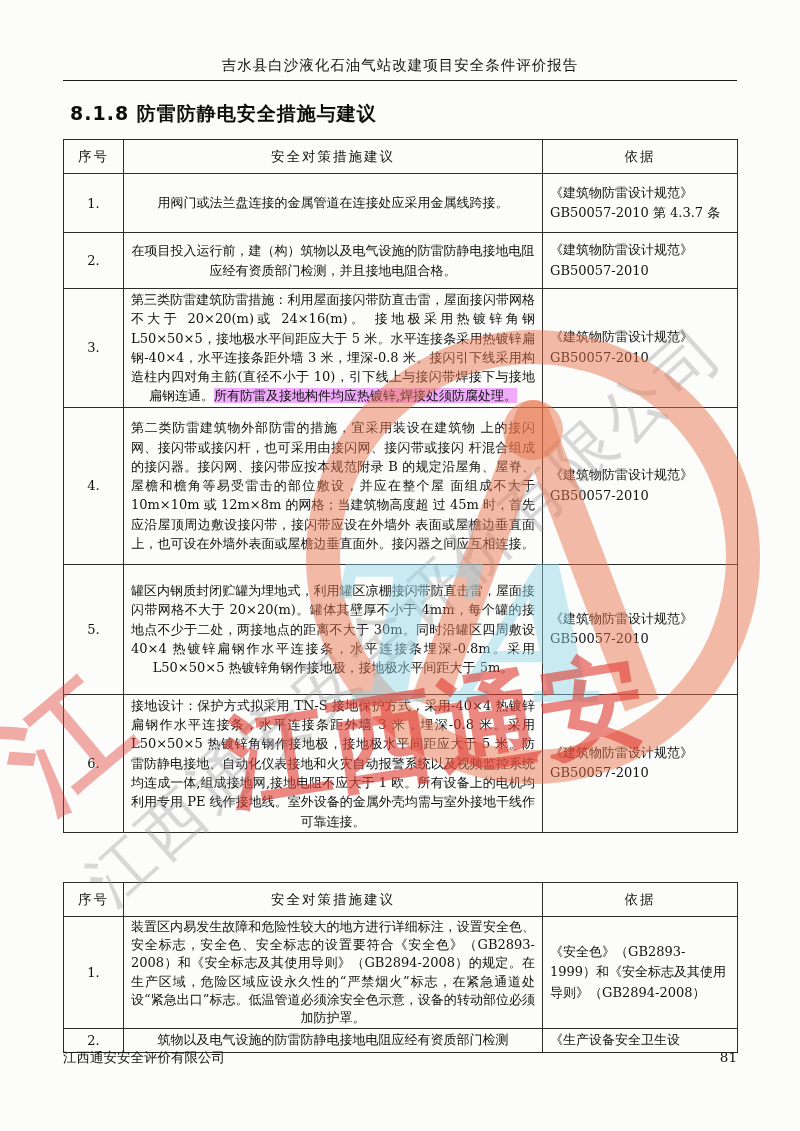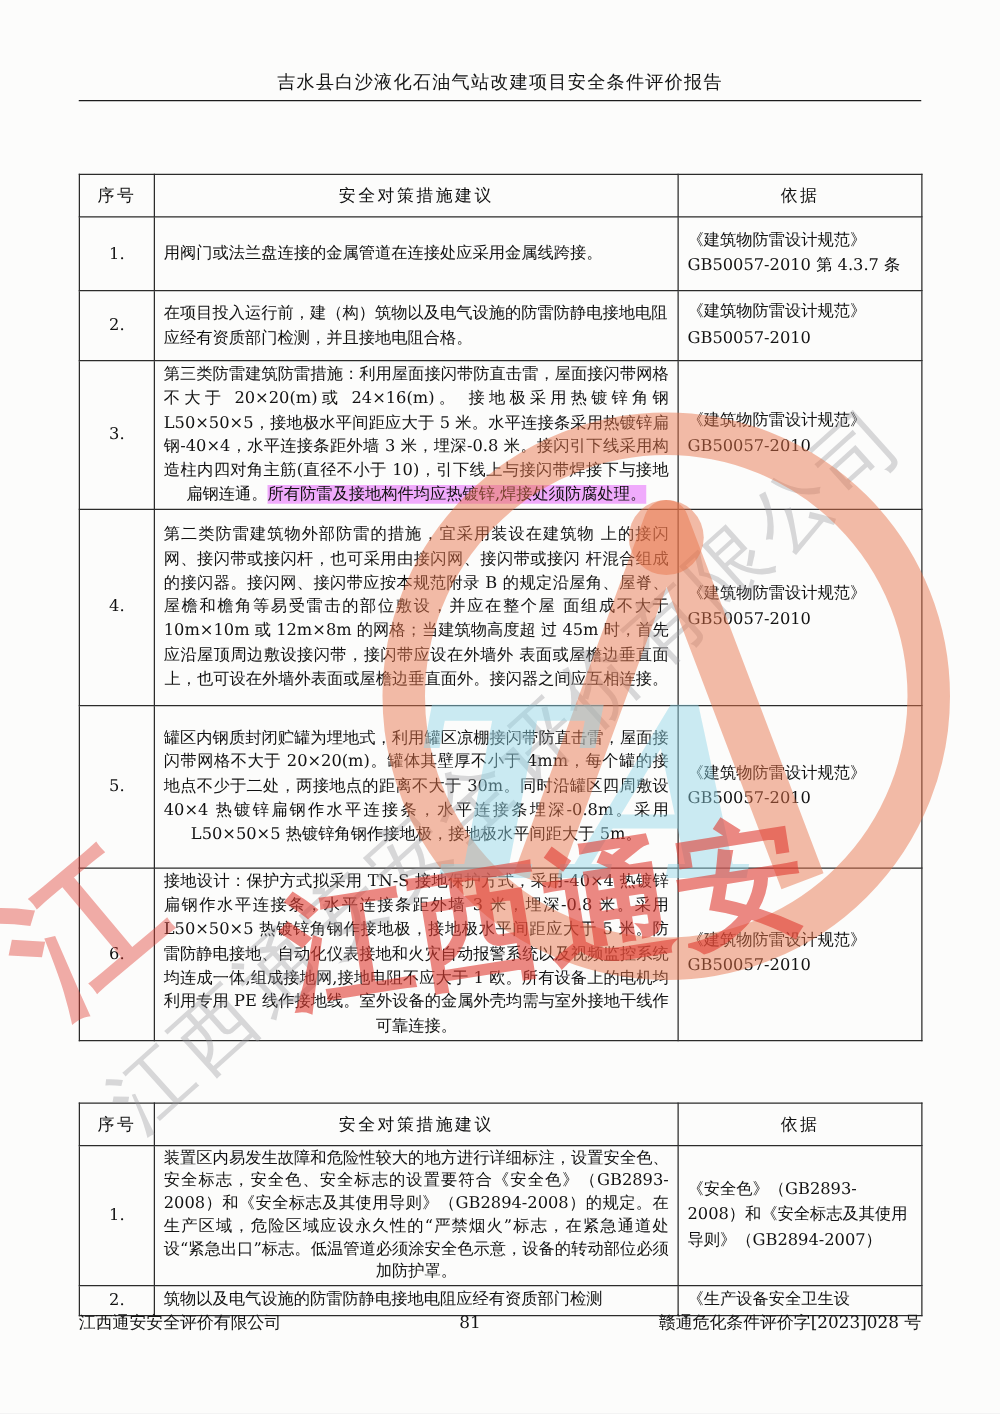--- a/index.html
+++ b/index.html
@@ -28,38 +28,39 @@
   .t2{top:882px;}
   table.t td{
     border:1.5px solid #2b2b2b;vertical-align:middle;
     font-size:13px;color:#111;padding:1px 7px;overflow:hidden;
   }
   td.no{ text-align:center;font-size:13.5px; }
   td.measure{ line-height:19.3px; }
   .t2 td.measure{ line-height:18.2px;margin-top:39px; }
   td.basis{ text-align:left;line-height:20.5px;font-size:13px; }
   tr.hrow td{ text-align:center;font-size:13.5px;letter-spacing:2px; }
-  .center{ }
+  .center{ text-align:center; }
   .just{ text-align:justify;text-align-last:center; }
   .hl{ background:#f0abfc; }
   .page-footer{
     position:absolute;top:1049px;left:63px;width:674px;
     display:flex;justify-content:space-between;align-items:baseline;
     font-size:13.5px;
   }
   .wm{ position:absolute;top:0;left:0;z-index:9;pointer-events:none; }
   .wm text{ font-family:"DejaVu Serif", serif; }
 </style>
 </head>
 <body>
 
 <div class="page">
 
   <div class="running-header">吉水县白沙液化石油气站改建项目安全条件评价报告</div>
 
+  <div class="sec-heading sec818">8.1.8 防雷防静电安全措施与建议</div>
 
   <table class="t t1">
     <colgroup>
         <col style="width:60px">
         <col style="width:419px">
         <col style="width:195px">
       </colgroup>
     <tbody>
         <tr class="hrow" style="height:34px">
       <td>序号</td>
@@ -108,34 +109,33 @@
       </colgroup>
     <tbody>
         <tr class="hrow" style="height:34px">
       <td>序号</td>
       <td>安全对策措施建议</td>
       <td>依据</td>
     </tr>
     <tr style="height:106px">
       <td class="no">1.</td>
       <td class="measure just"><span>装置区内易发生故障和危险性较大的地方进行详细标注，设置安全色、安全标志，安全色、安全标志的设置要符合《安全色》（GB2893-2008）和《安全标志及其使用导则》（GB2894-2008）的规定。在生产区域，危险区域应设永久性的“严禁烟火”标志，在紧急通道处设“紧急出口”标志。低温管道必须涂安全色示意，设备的转动部位必须加防护罩。</span></td>
-      <td class="basis">《安全色》（GB2893-2008）和《安全标志及其使用导则》（GB2894-2007）</td>
+      <td class="basis">《安全色》（GB2893-1999）和《安全标志及其使用导则》（GB2894-2008）</td>
     </tr>
     <tr style="height:23px">
       <td class="no">2.</td>
       <td class="measure center"><span>筑物以及电气设施的防雷防静电接地电阻应经有资质部门检测</span></td>
       <td class="basis">《生产设备安全卫生设</td>
     </tr>
   </tbody>
     </table>
 
   <div class="page-footer">
     <span>江西通安安全评价有限公司</span>
     <span>81</span>
-    <span>赣通危化条件评价字[2023]028 号</span>
   </div>
 
   <svg class="wm" width="800" height="1131" viewBox="0 0 800 1131">
     <text transform="translate(112 908) rotate(-42)" font-size="64" letter-spacing="5" opacity="0.36" fill="#97979d">江西通安安全评价有限公司</text>
     <circle cx="533" cy="557" r="210" fill="none" stroke-width="34" opacity="0.48" stroke="#e8744a"></circle>
     <path d="M428 705 L533 418 L642 705" fill="none" stroke-width="36" stroke-linejoin="round" opacity="0.48" stroke="#e8744a"></path>
     <circle cx="533" cy="430" r="30" opacity="0.48" fill="#e8744a"></circle>
     <text x="330" y="702" font-size="190" font-weight="bold" font-style="italic" opacity="0.45" fill="#8fd6e8">TA</text>
     <text transform="translate(232 800) rotate(-9)" font-size="104" font-weight="bold" letter-spacing="2" opacity="0.6" fill="#e03c32">江西通安</text>
     <text transform="translate(48 812) rotate(-40)" font-size="118" font-weight="bold" opacity="0.42" fill="#e03c32">江</text>

